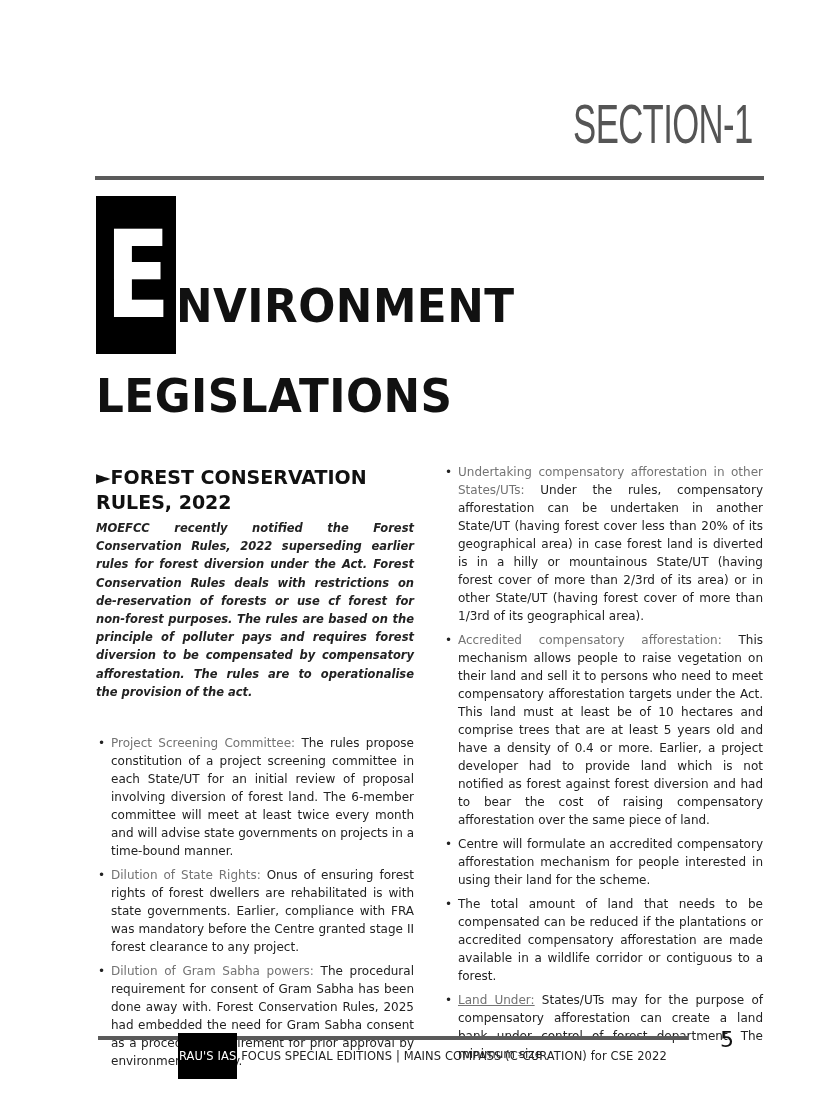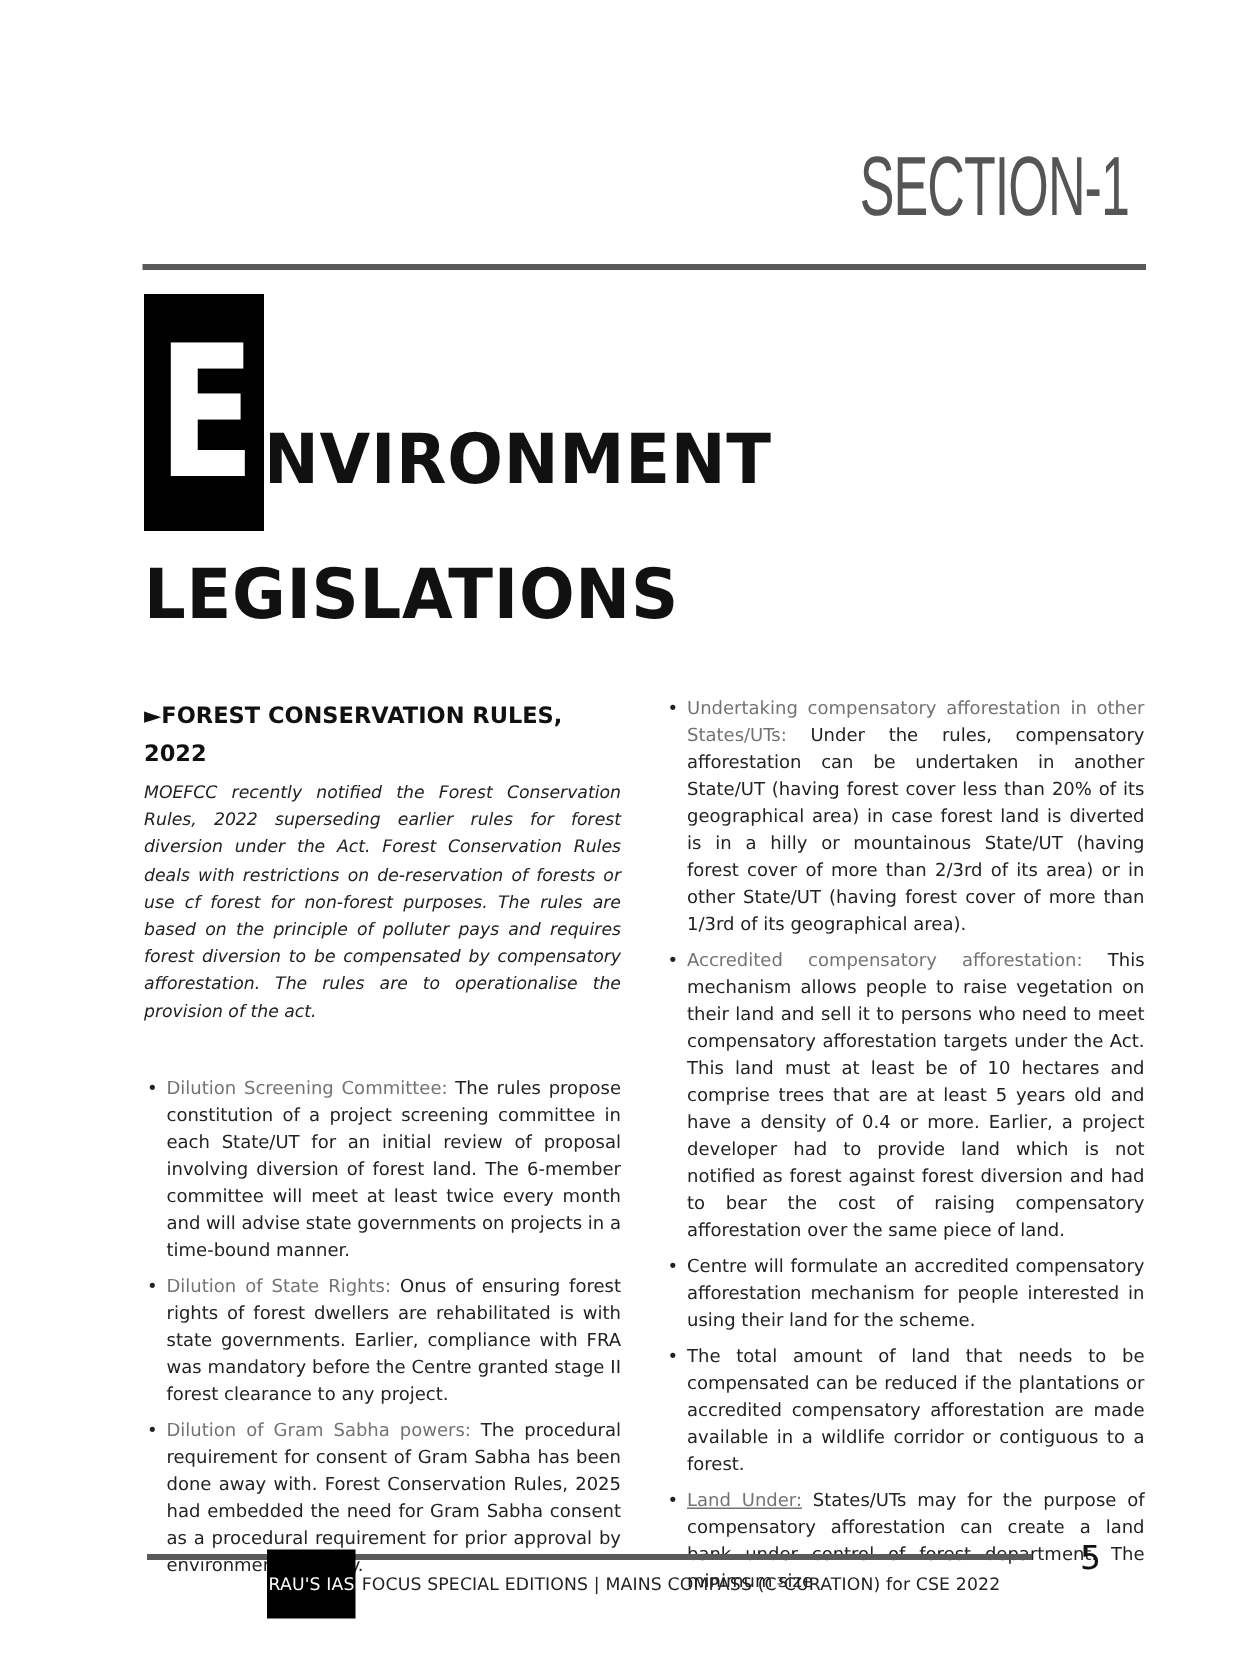--- a/index.html
+++ b/index.html
@@ -14,23 +14,23 @@
     color: #fff; font-family: "DejaVu Sans", sans-serif; font-weight: bold; font-size: 122px;
     line-height: 158px; text-align: center; }
   .dropcap span { display: inline-block; transform: scaleX(0.78); }
   .title1 { position: absolute; left: 176px; top: 283px; font-family: "DejaVu Sans", sans-serif;
     font-weight: bold; font-size: 46px; letter-spacing: 0.5px; line-height: 1; transform: scaleX(0.95); transform-origin: left top; }
   .title2 { position: absolute; left: 96px; top: 373px; font-family: "DejaVu Sans", sans-serif;
     font-weight: bold; font-size: 46px; letter-spacing: 0.5px; line-height: 1; transform: scaleX(0.95); transform-origin: left top; }
   .col { position: absolute; font-size: 12px; line-height: 18px; color: #222; }
   .col-left { left: 96px; top: 465px; width: 318px; }
   .col-right { left: 443px; top: 463px; width: 320px; }
-  .subhead { font-family: "DejaVu Sans", sans-serif; font-weight: bold; font-size: 15px; line-height: 25px;
+  .subhead { font-family: "DejaVu Sans", sans-serif; font-weight: bold; font-size: 19px; line-height: 25px;
     margin: 0 0 4px 0; color: #111; }
-  .intro { font-style: italic; text-align: justify; font-size: 11.5px; line-height: 18.2px; color: #222; margin: 0 0 33px 0; }
+  .intro { font-style: italic; text-align: justify; font-size: 11.5px; line-height: 18.2px; color: #222; margin: 0 0 33px 0; font-weight: bold; }
   ul { list-style: none; margin: 0; padding: 0; }
   li { position: relative; padding-left: 15px; text-align: justify; margin-bottom: 6px; }
   li .bullet { position: absolute; left: 2px; top: 0; font-size: 12px; }
   .lbl { color: #737373; }
   .lbl.u { text-decoration: underline; }
   .bottom-rule { position: absolute; left: 98px; top: 1036px; width: 590px; height: 4px; background: #5a5a5a; }
   .page-num { position: absolute; left: 720px; top: 1027px; font-size: 22px; color: #111; }
   .footer { position: absolute; left: 178px; top: 1049px; font-size: 11.5px; color: #222;
     font-family: "DejaVu Sans", sans-serif; letter-spacing: 0.1px; white-space: nowrap; }
   .brand { background: #000; color: #fff; padding: 16px 1px; }
@@ -42,21 +42,21 @@
 <div class="top-rule"></div>
 
 <div class="dropcap"><span>E</span></div>
 <div class="title1">NVIRONMENT</div>
 <div class="title2">LEGISLATIONS</div>
 
 <div class="col col-left">
   <h2 class="subhead">►FOREST CONSERVATION RULES, 2022</h2>
   <p class="intro">MOEFCC recently notified the Forest Conservation Rules, 2022 superseding earlier rules for forest diversion under the Act. Forest Conservation Rules deals with restrictions on de-reservation of forests or use cf forest for non-forest purposes. The rules are based on the principle of polluter pays and requires forest diversion to be compensated by compensatory afforestation. The rules are to operationalise the provision of the act.</p>
   <ul>
-    <li><span class="bullet">•</span><span class="lbl">Dilution Screening Committee:</span><span> The rules propose constitution of a project screening committee in each State/UT for an initial review of proposal involving diversion of forest land. The 6-member committee will meet at least twice every month and will advise state governments on projects in a time-bound manner.</span></li>
+    <li><span class="bullet">•</span><span class="lbl">Project Screening Committee:</span><span> The rules propose constitution of a project screening committee in each State/UT for an initial review of proposal involving diversion of forest land. The 6-member committee will meet at least twice every month and will advise state governments on projects in a time-bound manner.</span></li>
     <li><span class="bullet">•</span><span class="lbl">Dilution of State Rights:</span><span> Onus of ensuring forest rights of forest dwellers are rehabilitated is with state governments. Earlier, compliance with FRA was mandatory before the Centre granted stage II forest clearance to any project.</span></li>
     <li><span class="bullet">•</span><span class="lbl">Dilution of Gram Sabha powers:</span><span> The procedural requirement for consent of Gram Sabha has been done away with. Forest Conservation Rules, 2025 had embedded the need for Gram Sabha consent as a procedural requirement for prior approval by environment ministry.</span></li>
   </ul>
 </div>
 
 <div class="col col-right">
   <ul>
     <li><span class="bullet">•</span><span class="lbl">Undertaking compensatory afforestation in other States/UTs:</span><span> Under the rules, compensatory afforestation can be undertaken in another State/UT (having forest cover less than 20% of its geographical area) in case forest land is diverted is in a hilly or mountainous State/UT (having forest cover of more than 2/3rd of its area) or in other State/UT (having forest cover of more than 1/3rd of its geographical area).</span></li>
     <li><span class="bullet">•</span><span class="lbl">Accredited compensatory afforestation:</span><span> This mechanism allows people to raise vegetation on their land and sell it to persons who need to meet compensatory afforestation targets under the Act. This land must at least be of 10 hectares and comprise trees that are at least 5 years old and have a density of 0.4 or more. Earlier, a project developer had to provide land which is not notified as forest against forest diversion and had to bear the cost of raising compensatory afforestation over the same piece of land.</span></li>
     <li><span class="bullet">•</span><span>Centre will formulate an accredited compensatory afforestation mechanism for people interested in using their land for the scheme.</span></li>

